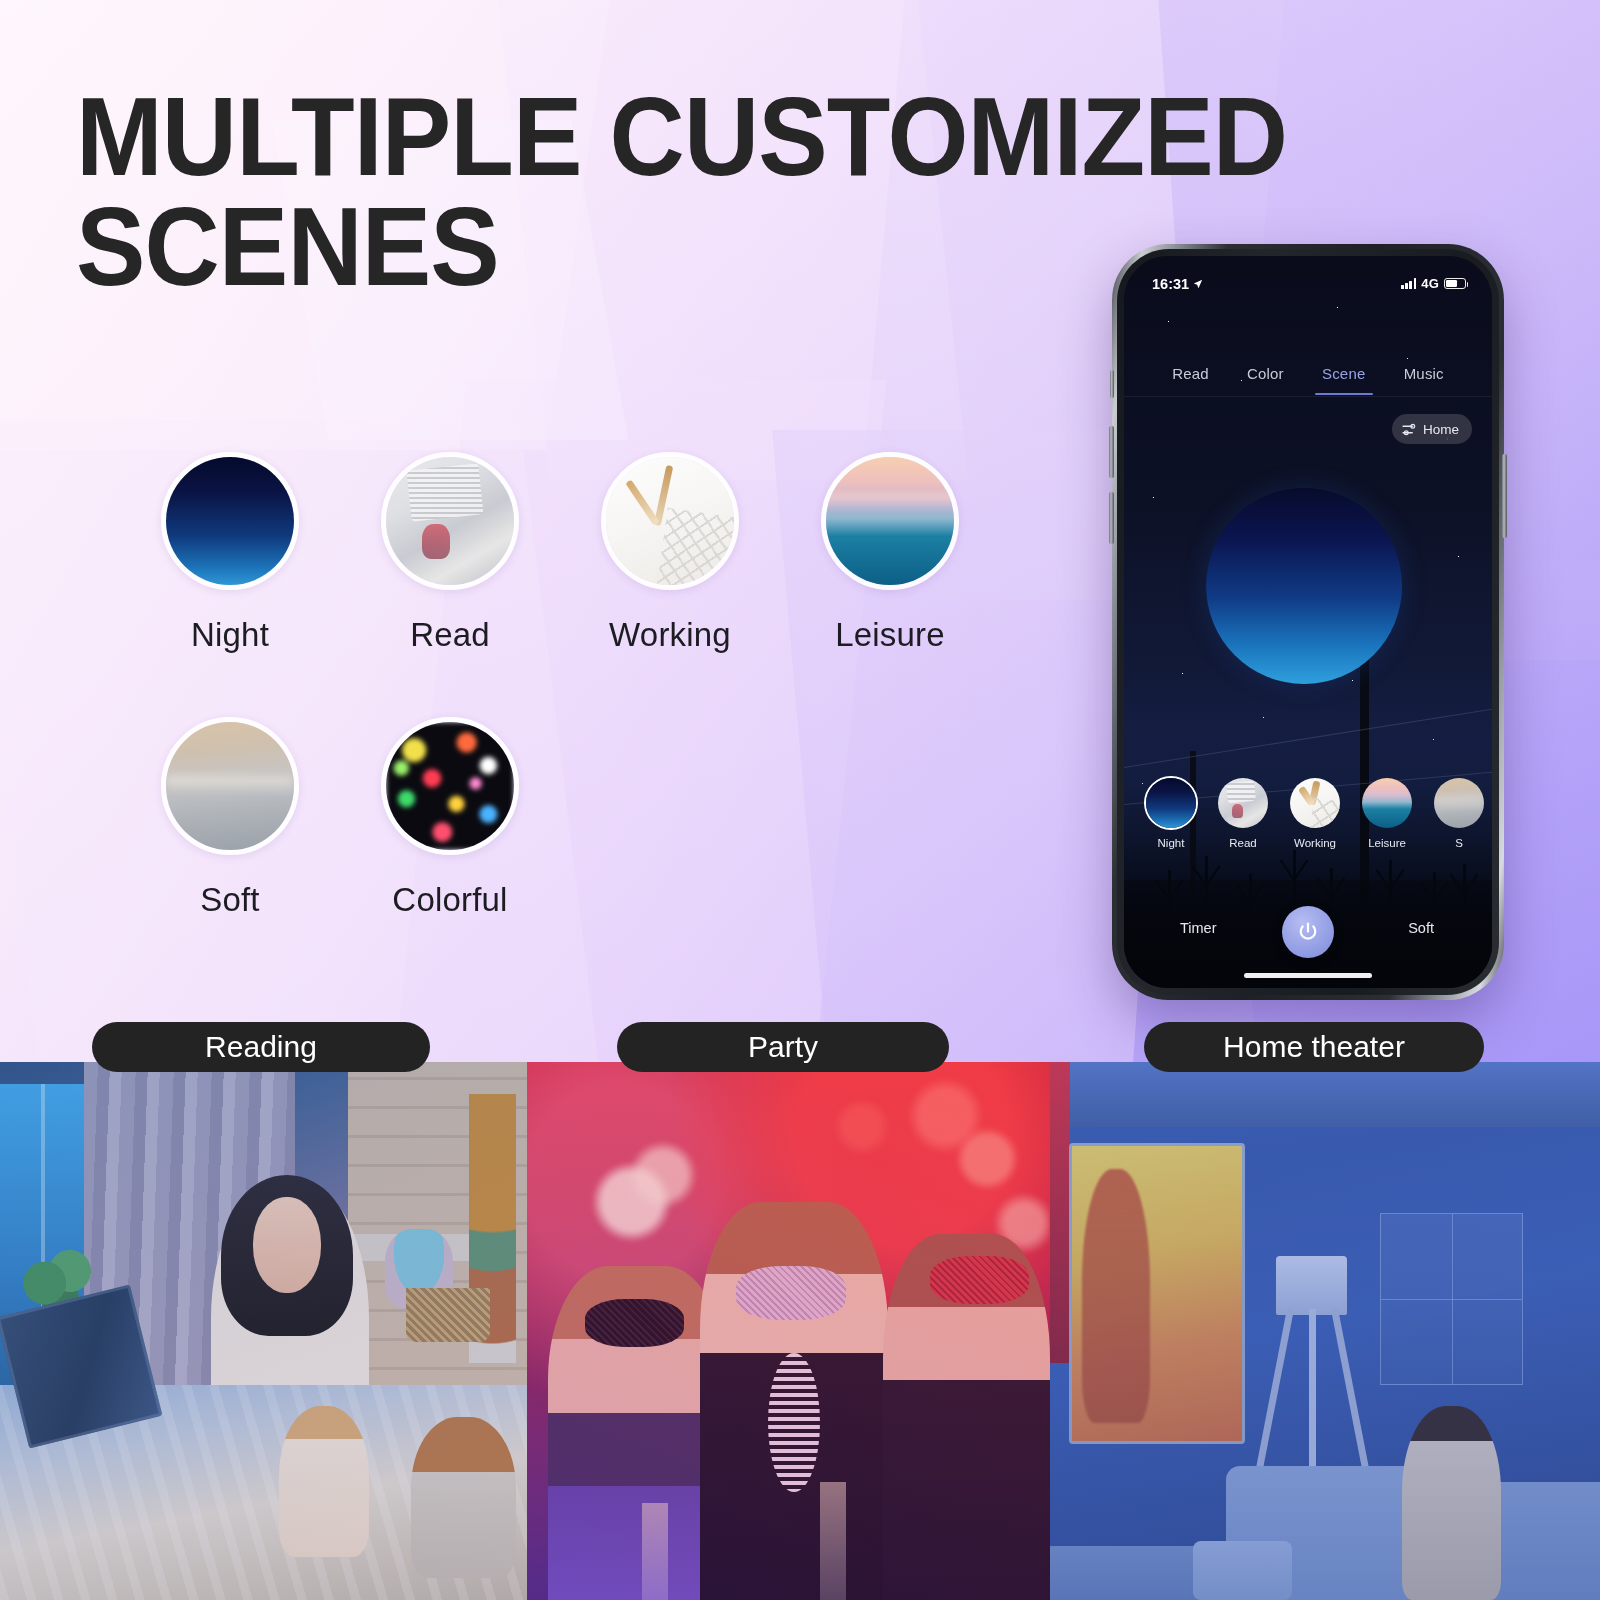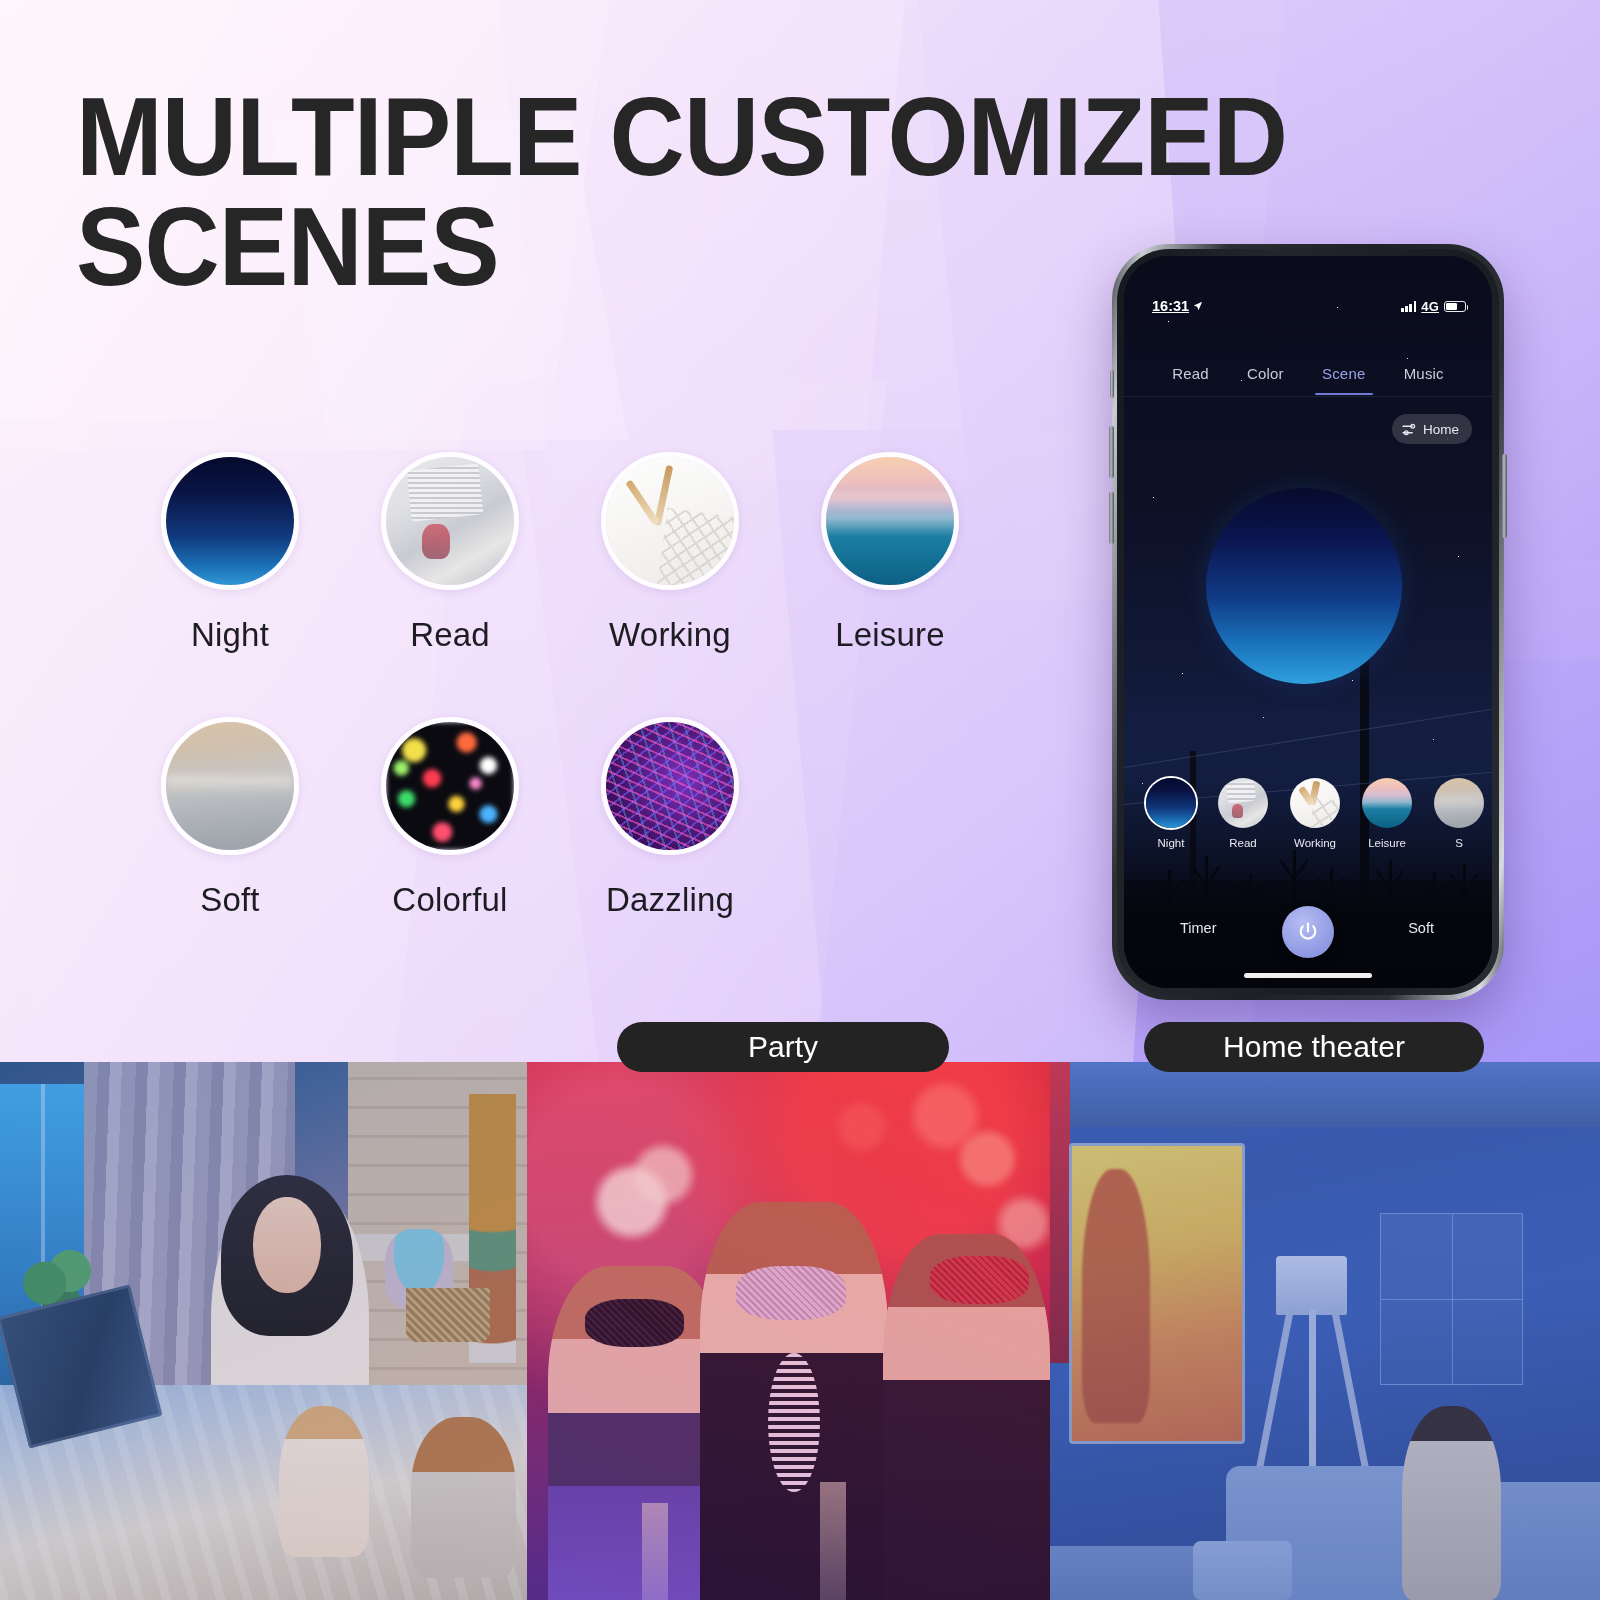--- a/index.html
+++ b/index.html
@@ -216,26 +216,25 @@
   }
   .wall-plant::before, .wall-plant::after {
     content:""; position:absolute; width:2px; height:24px; background:#05070e;
     left:0; top:6px;
   }
   .wall-plant::before { transform:rotate(34deg); transform-origin:bottom; }
   .wall-plant::after  { transform:rotate(-34deg); transform-origin:bottom; }
 
   
   .status-bar {
-    position:absolute; left:0; right:0; top:16px; height:42px;
-    display:flex; align-items:flex-end; justify-content:space-between;
+    position:absolute; left:0; right:0; top:8px; height:42px;
+    display:flex; align-items:flex-start; justify-content:space-between;
     padding:12px 26px 0 28px;
     color:#fff; font-size:14.5px; font-weight:700;
     z-index:5;
-    text-decoration:underline;
   }
   .status-left { display:flex; align-items:center; gap:4px; }
   .loc-arrow { width:10px; height:10px; }
   .status-right { display:flex; align-items:center; gap:5px; }
   .sig-bars { display:flex; align-items:flex-end; gap:1.6px; height:11px; }
   .sig-bars i { width:2.6px; background:#fff; border-radius:.6px; display:block; }
   .sig-bars i:nth-child(1){height:4px}
   .sig-bars i:nth-child(2){height:6px}
   .sig-bars i:nth-child(3){height:8.5px}
   .sig-bars i:nth-child(4){height:11px}
@@ -577,26 +576,20 @@
       <div class="scene-label">Soft</div>
     </div>
 
     <div class="scene-cell">
       <div class="scene-circle">
           <div class="art art-colorful"></div>
         </div>
       <div class="scene-label">Colorful</div>
     </div>
 
-    <div class="scene-cell">
-      <div class="scene-circle">
-          <div class="art art-dazzling"></div>
-        </div>
-      <div class="scene-label">Dazzling</div>
-    </div>
 
   </div>
 
   <div class="phone">
     <div class="phone-frame"></div>
     <div class="phone-frame-inner"></div>
 
     <div class="btn-side btn-mute"></div>
     <div class="btn-side btn-volup"></div>
     <div class="btn-side btn-voldn"></div>
@@ -760,16 +753,17 @@
       <div class="ht-lamp-leg3"></div>
       <div class="ht-floor"></div>
       <div class="ht-sofa"></div>
       <div class="ht-sofa2"></div>
       <div class="ht-pillow"></div>
       <div class="ht-person"></div>
       <div class="ht-tint"></div>
     </div>
   </div>
 
+  <div class="strip-label lbl-reading">Reading</div>
   <div class="strip-label lbl-party">Party</div>
   <div class="strip-label lbl-theater">Home theater</div>
 
 </div>
 
 </body></html>

